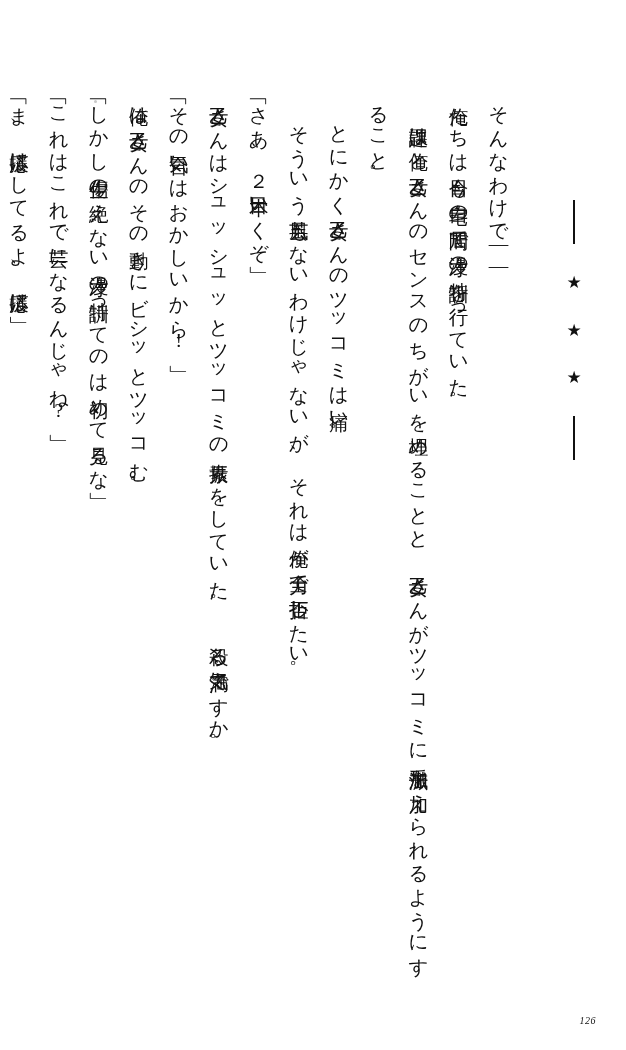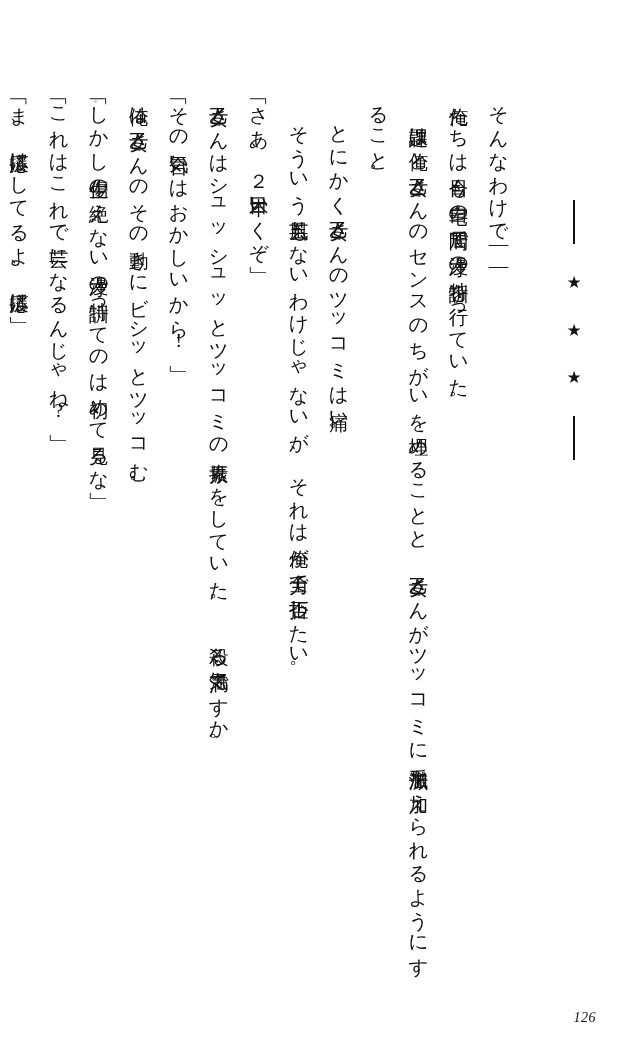--- a/index.html
+++ b/index.html
@@ -70,21 +70,21 @@
     font-size: 17px;
     line-height: 1;
     color: #111111;
   }
 
   
   .folio {
     position: absolute;
     right: 30px;
     bottom: 24px;
-    font-size: 14px;
+    font-size: 10px;
     font-style: italic;
     font-family: "Liberation Serif", "DejaVu Serif", serif;
     color: #111111;
     letter-spacing: 0.5px;
     margin-left: 16px;
   }
 
   
   .speck {
     position: absolute;

